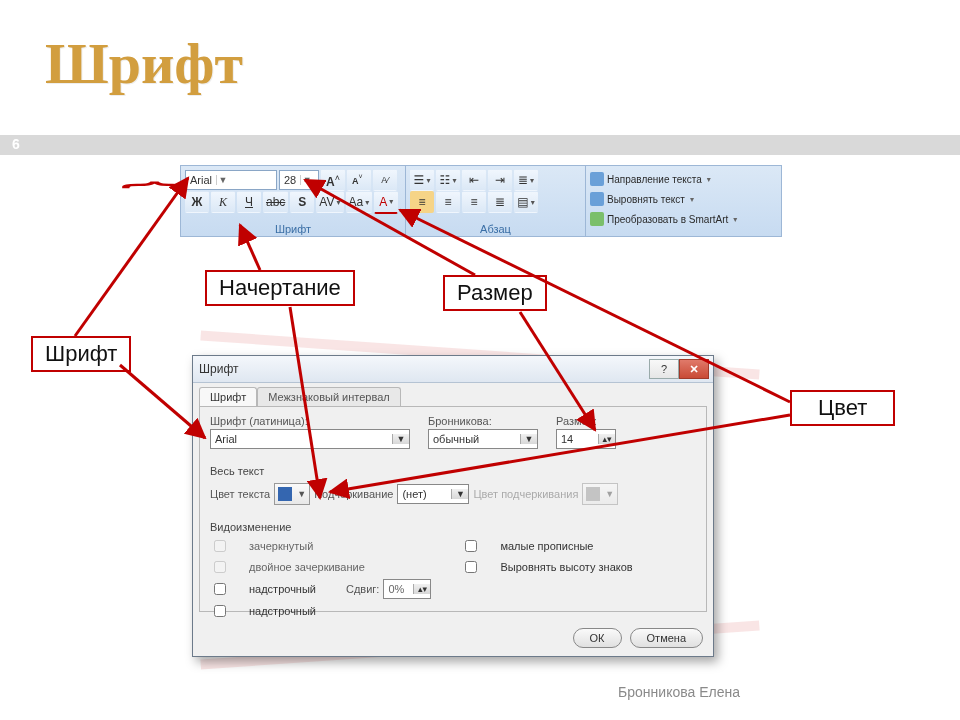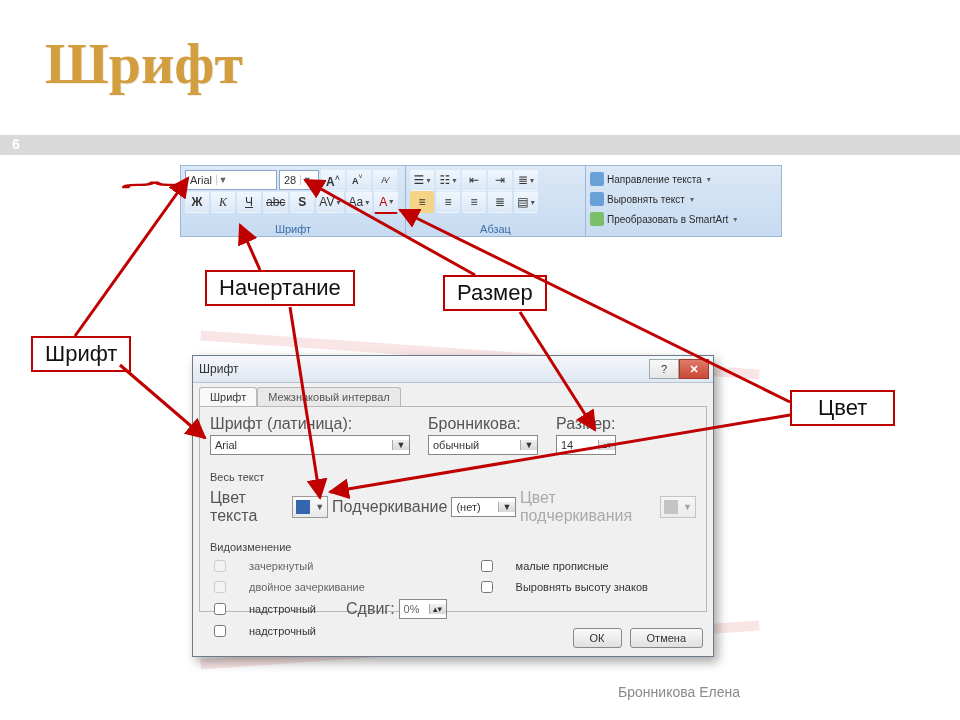--- a/index.html
+++ b/index.html
@@ -218,21 +218,21 @@
     border: 1px solid #b8b8b8;
     margin: 0 6px 6px;
     background: #f0f0f0;
     padding: 8px 10px;
     height: 206px;
     position: relative;
     box-sizing: border-box;
   }
   .dlg-row { display: flex; gap: 18px; }
   .dlg-col { display: flex; flex-direction: column; gap: 2px; }
-  .dlg-label { font-size: 16px; color: #555; }
+  .dlg-label { font-size: 11px; color: #555; }
   .combo {
     display: flex;
     align-items: center;
     border: 1px solid #888;
     background: #fff;
     height: 18px;
     font-size: 11px;
   }
   .combo .v { flex: 1; padding: 0 4px; }
   .combo .dd {
@@ -267,21 +267,21 @@
     right:10px;
     bottom:8px;
     display:flex;
     gap:8px;
   }
   .btn {
     border:1px solid #888;
     background:linear-gradient(#fafafa,#e0e0e0);
     padding:3px 16px;
     font-size:11px;
-    border-radius:3px;
+    border-radius:10px;
   }
 
   
   .bgstreak {
     position:absolute;
     background:#c00000;
     opacity:.10;
   }
 
   

